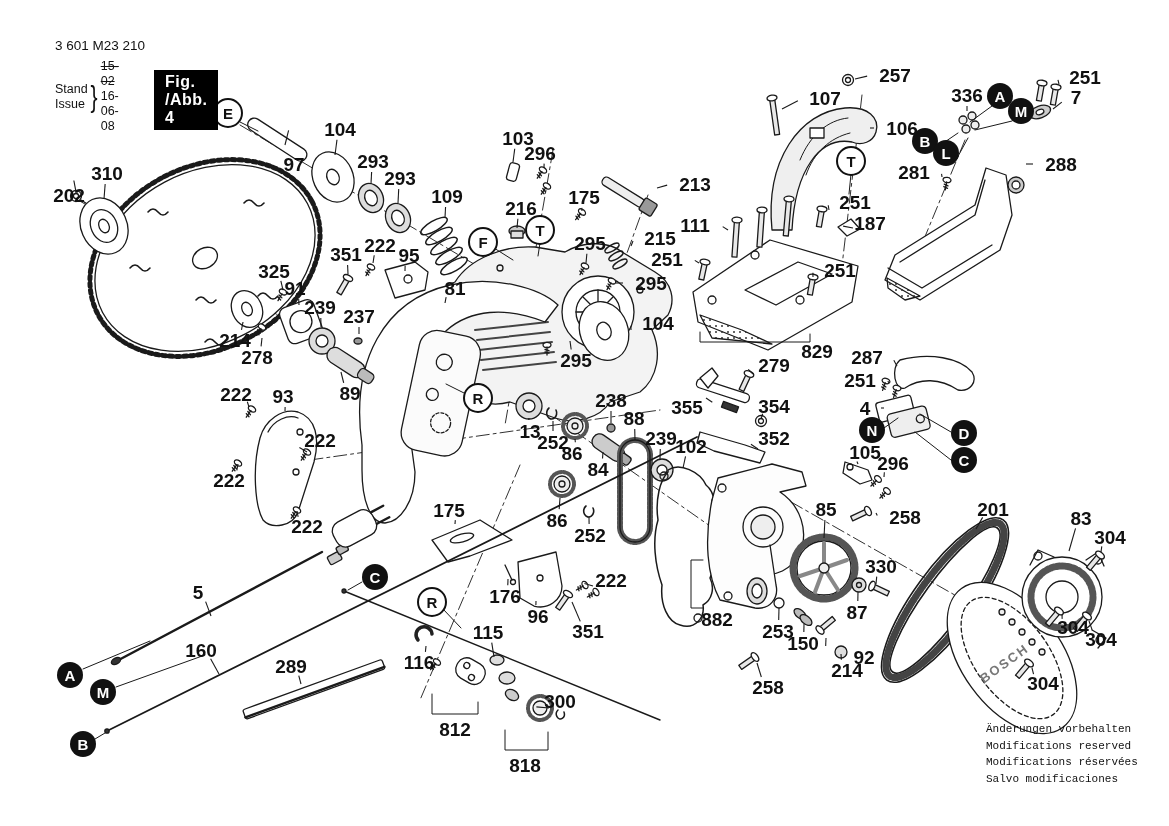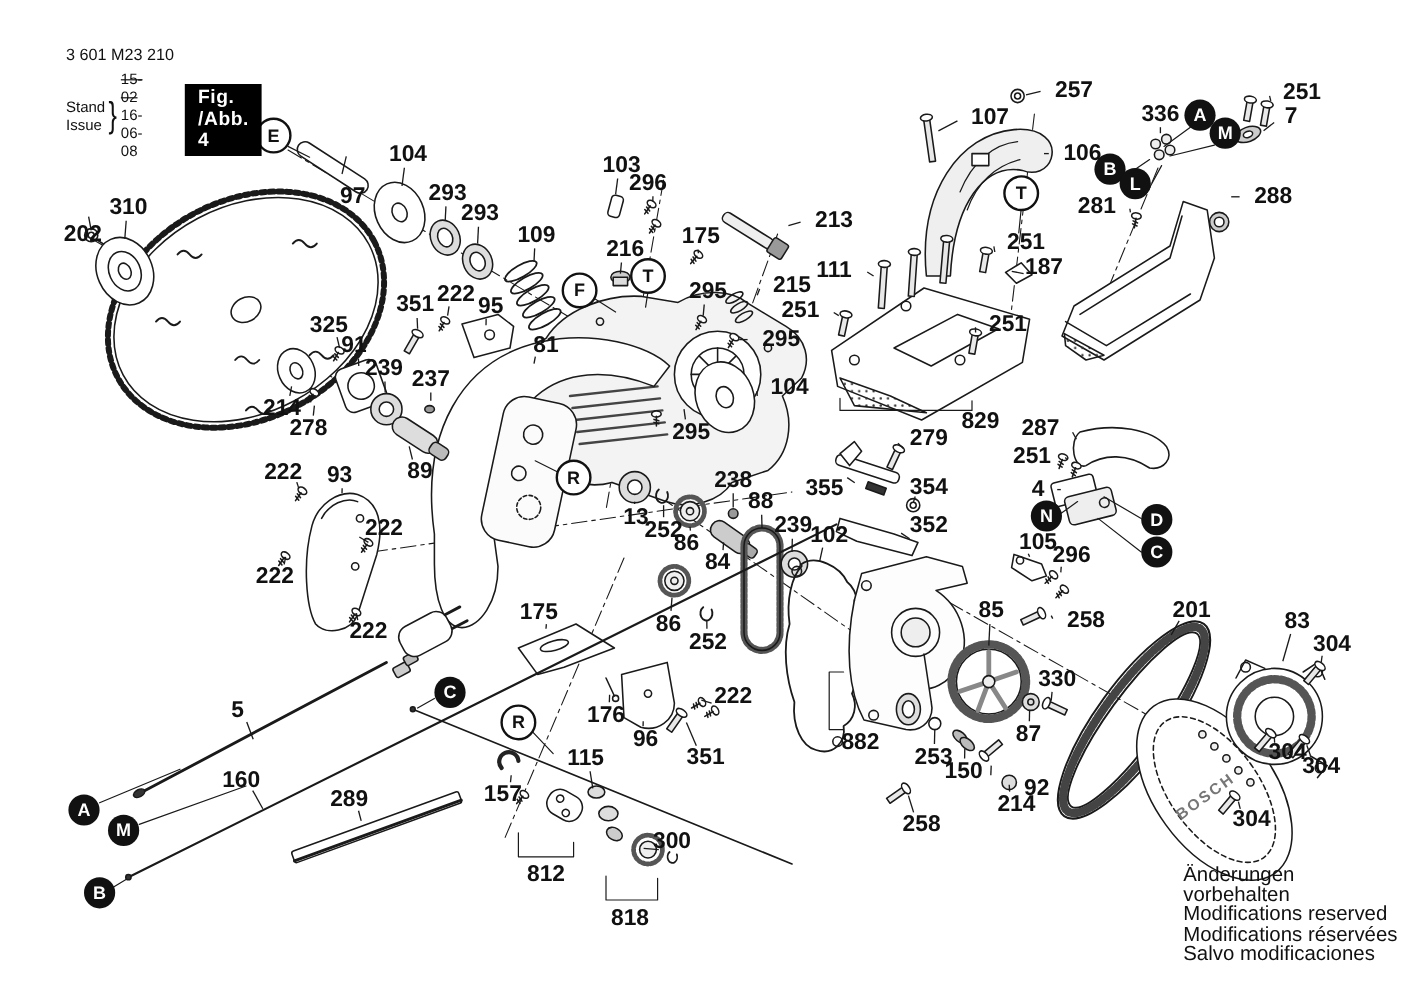--- a/index.html
+++ b/index.html
@@ -17,21 +17,21 @@
                 border-radius:50%;background:#111;color:#fff;display:flex;align-items:center;
                 justify-content:center;font-weight:bold;font-size:15px;}
   #header{position:absolute;left:0;top:0;z-index:4;}
   #part-number{position:absolute;left:55px;top:38px;font-size:13.5px;white-space:nowrap;}
   #revision{position:absolute;left:55px;top:59px;font-size:12.5px;display:flex;align-items:center;}
   #revision .rev-col div{line-height:15px;}
   #revision .rev-brace{font-size:30px;font-weight:200;margin:0 2px 0 1px;transform:scaleX(.7);}
   .struck{text-decoration:line-through;}
   #fig-box{position:absolute;left:154px;top:70px;background:#000;color:#fff;font-weight:bold;
            font-size:16px;padding:3px 11px;letter-spacing:.5px;}
-  #footer-text{position:absolute;left:986px;top:721px;font-size:17px;line-height:16.5px;z-index:4;}
+  #footer-text{position:absolute;left:986px;top:721px;font-size:11px;line-height:16.5px;z-index:4;font-family:Liberation Mono, monospace;}
 </style>
 </head>
 <body>
 
 <div id="stage">
 
   <svg id="artwork" width="1169" height="826" viewBox="0 0 1169 826">
     <defs>
       <pattern id="dots" width="6" height="6" patternUnits="userSpaceOnUse">
         <circle cx="2" cy="2" r="1" fill="#333"></circle>
@@ -633,21 +633,21 @@
       <div class="part-label" style="left: 320px; top: 440px;">222</div>
       <div class="part-label" style="left: 229px; top: 480px;">222</div>
       <div class="part-label" style="left: 307px; top: 526px;">222</div>
       <div class="part-label" style="left: 557px; top: 520px;">86</div>
       <div class="part-label" style="left: 590px; top: 535px;">252</div>
       <div class="part-label" style="left: 449px; top: 510px;">175</div>
       <div class="part-label" style="left: 505px; top: 596px;">176</div>
       <div class="part-label" style="left: 538px; top: 616px;">96</div>
       <div class="part-label" style="left: 611px; top: 580px;">222</div>
       <div class="part-label" style="left: 588px; top: 631px;">351</div>
-      <div class="part-label" style="left: 419px; top: 662px;">157</div>
+      <div class="part-label" style="left: 419px; top: 662px;">116</div>
       <div class="part-label" style="left: 488px; top: 632px;">115</div>
       <div class="part-label" style="left: 455px; top: 729px;">812</div>
       <div class="part-label" style="left: 560px; top: 701px;">300</div>
       <div class="part-label" style="left: 525px; top: 765px;">818</div>
       <div class="part-label" style="left: 198px; top: 592px;">5</div>
       <div class="part-label" style="left: 201px; top: 650px;">160</div>
       <div class="part-label" style="left: 291px; top: 666px;">289</div>
       <div class="circle-letter" style="left: 228px; top: 113px;">E</div>
       <div class="circle-letter" style="left: 483px; top: 242px;">F</div>
       <div class="circle-letter" style="left: 540px; top: 230px;">T</div>

